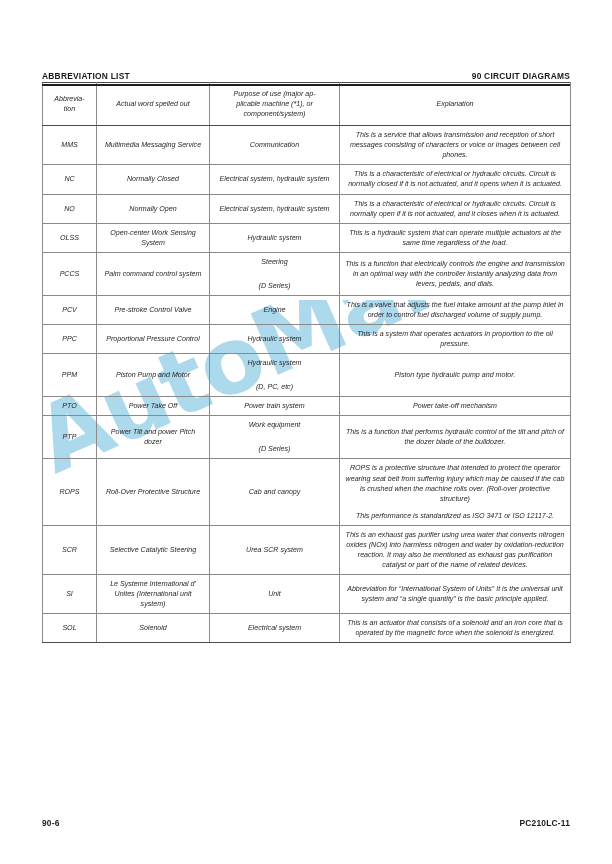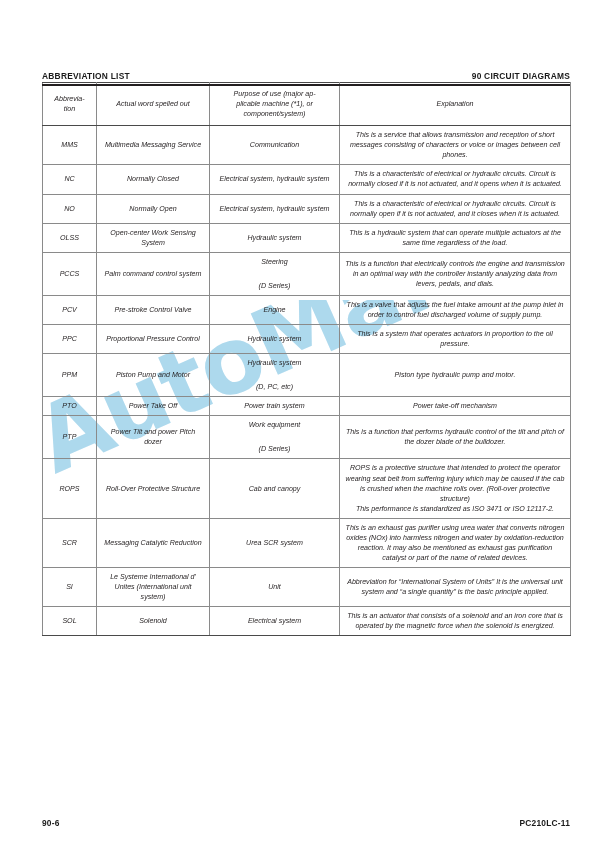--- a/index.html
+++ b/index.html
@@ -130,20 +130,21 @@
   }
 
   .c-abbr {
     text-align: center;
     margin-left: 24px;
   }
   .c-left {
     text-align: center;
   }
   .para + .para {
+    margin-top: 7px;
   }
   .sub-line {
     margin-top: 14px;
   }
   .hdr-center {
     text-align: center;
   }
 </style>
 </head>
 <body>
@@ -295,21 +296,21 @@
             <td class="c-left">
               <div>Cab and canopy</div>
             </td>
             <td class="c-left">
               <div class="para">ROPS is a protective structure that intended to protect the operator wearing seat belt from suffering injury which may be caused if the cab is crushed when the machine rolls over. (Roll-over protective structure)</div>
               <div class="para">This performance is standardized as ISO 3471 or ISO 12117-2.</div>
             </td>
           </tr>
           <tr>
             <td class="c-abbr">SCR</td>
-            <td class="c-left">Messaging Catalytic Reduction</td>
+            <td class="c-left">Selective Catalytic Steering</td>
             <td class="c-left">
               <div>Urea SCR system</div>
             </td>
             <td class="c-left">
               <div class="para">This is an exhaust gas purifier using urea water that converts nitrogen oxides (NOx) into harmless nitrogen and water by oxidation-reduction reaction. It may also be mentioned as exhaust gas purification catalyst or part of the name of related devices.</div>
             </td>
           </tr>
           <tr>
             <td class="c-abbr">SI</td>
             <td class="c-left">Le Systeme International d' Unites (International unit system)</td>

